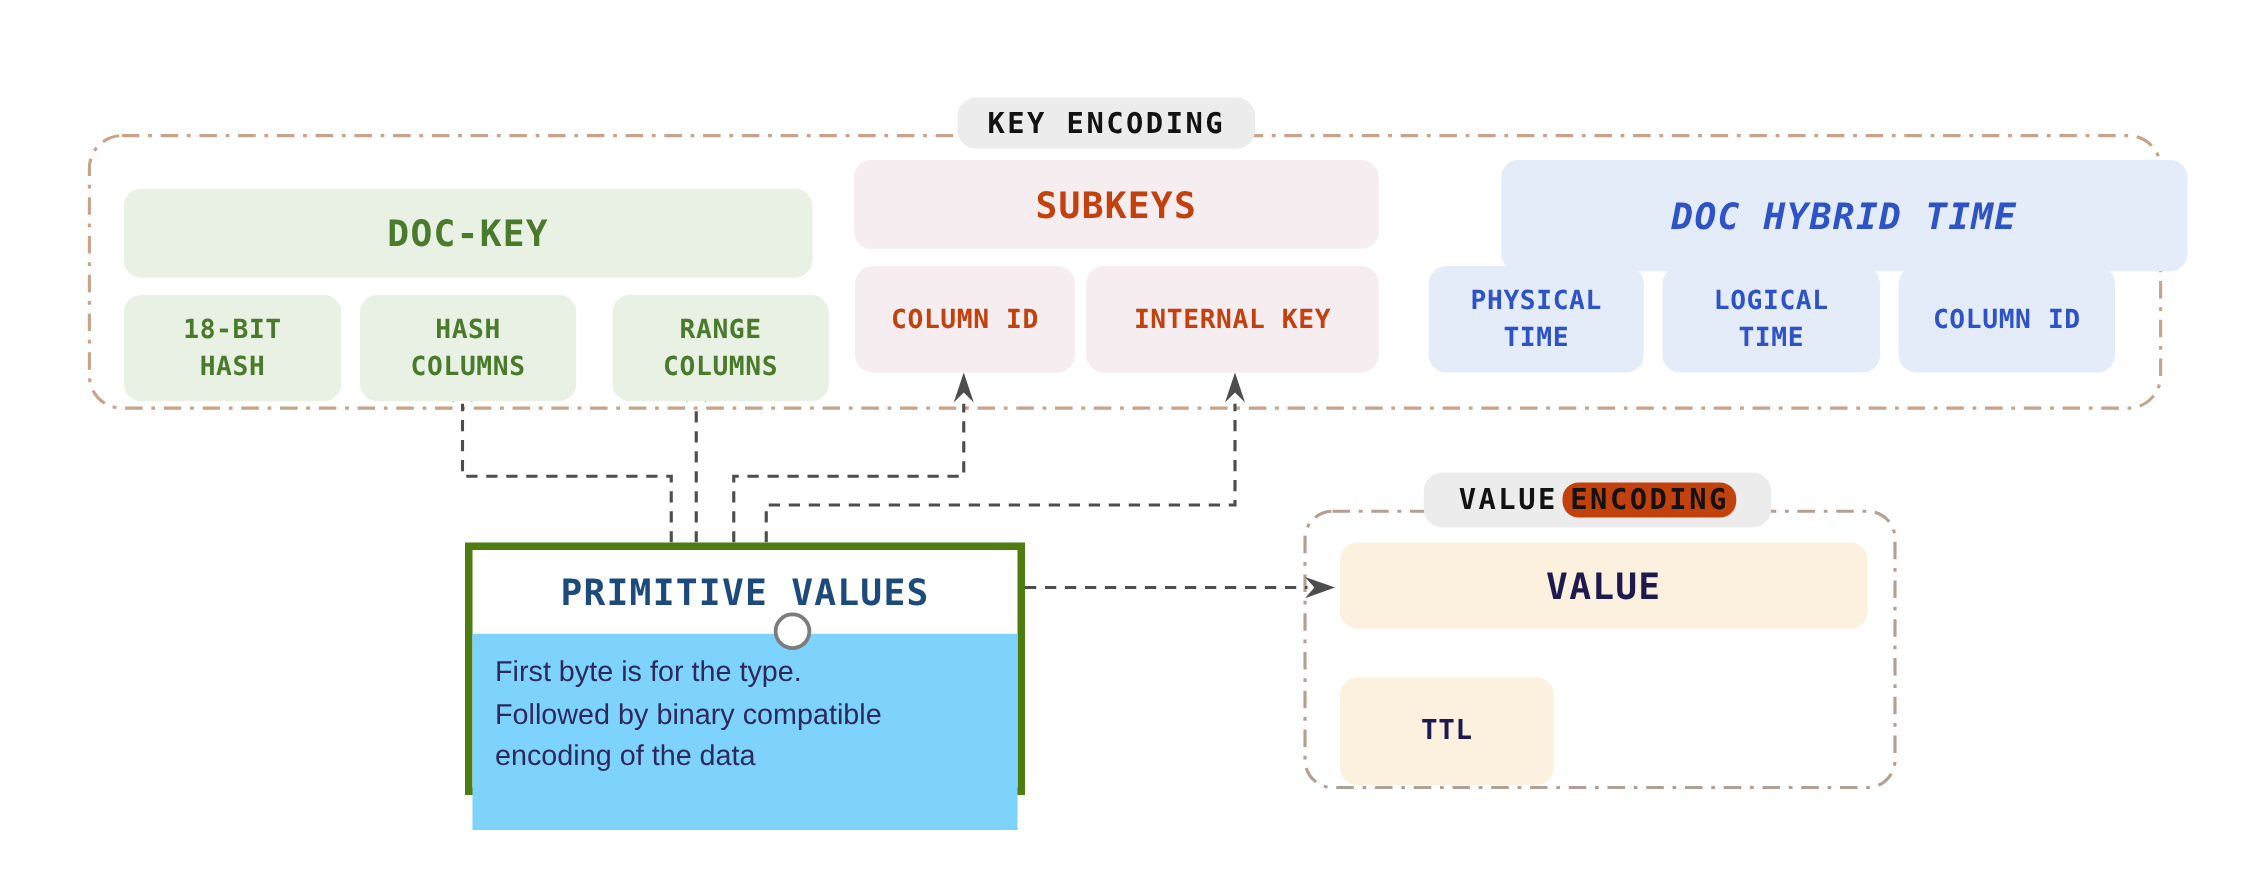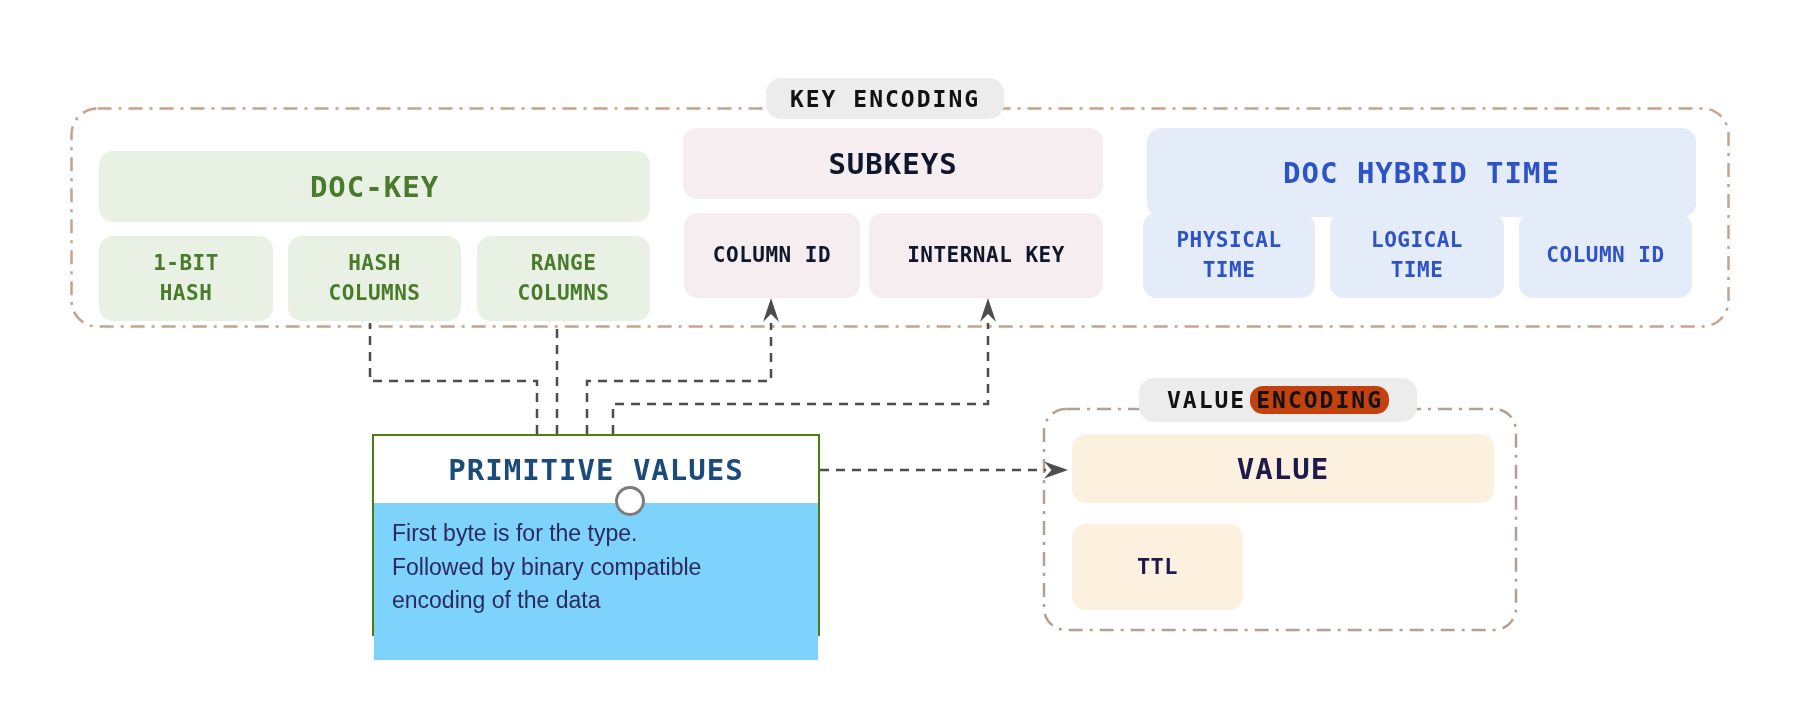--- a/index.html
+++ b/index.html
@@ -23,27 +23,27 @@
     font-size:23px;letter-spacing:2px;
     z-index:3;
   }
   .hl{background:#c2410c;padding:1px 6px;border-radius:13px;margin-left:4px;}
 
   
   .hdr{border-radius:14px;font-size:29px;letter-spacing:1px;z-index:2;}
   .sub{border-radius:14px;font-size:21px;letter-spacing:0.5px;line-height:1.42;z-index:2;}
 
   .green-bg{background:#e9f1e4;}   .green-tx{color:#4a7a2b;margin-top:23px;}
-  .pink-bg{background:#f5edf0;}    .pink-tx{color:#0f172a;}
+  .pink-bg{background:#f5edf0;}    .pink-tx{color:#c2410c;}
   .blue-bg{background:#e4ecfa;}    .blue-tx{color:#2d53c7;}
   .cream-bg{background:#fbf1de;}   .navy-tx{color:#1e1a4e;}
 
   
   .prim{
-    border:2px solid #4d7c0f;
+    border:6px solid #4d7c0f;
     background:#ffffff;
     z-index:2;
   }
   .prim-title{
     height:67px;
     display:flex;align-items:center;justify-content:center;
     font-weight:bold;font-size:29px;letter-spacing:1px;
     color:#1b4a7b;
   }
   .prim-note{
@@ -94,27 +94,27 @@
       <polygon points="1068,470 1044,461.5 1051.5,470 1044,478.5"></polygon>
     </g>
   </svg>
 
   <div class="abs pill flexc" style="left:766px;top:78px;width:238px;height:41px;">
     <span>KEY ENCODING</span>
   </div>
 
   <div class="abs hdr flexc lbl green-bg green-tx" style="left:99px;top:128px;width:551px;height:71px;"><span>DOC-KEY</span></div>
   <div class="abs hdr flexc lbl pink-bg pink-tx" style="left:683px;top:128px;width:420px;height:71px;"><span>SUBKEYS</span></div>
-  <div class="abs hdr flexc lbl blue-bg blue-tx" style="left:1147px;top:128px;width:549px;height:89px;"><span>DOC HYBRID TIME</span></div>
+  <div class="abs hdr flexc lbl blue-bg blue-tx" style="left:1201px;top:128px;width:549px;height:89px;font-style:italic;"><span>DOC HYBRID TIME</span></div>
 
-  <div class="abs sub flexc lbl green-bg green-tx" style="left:99px;top:213px;width:174px;height:85px;"><span>1-BIT
+  <div class="abs sub flexc lbl green-bg green-tx" style="left:99px;top:213px;width:174px;height:85px;"><span>18-BIT
 HASH</span></div>
   <div class="abs sub flexc lbl green-bg green-tx" style="left:288px;top:213px;width:173px;height:85px;"><span>HASH
 COLUMNS</span></div>
-  <div class="abs sub flexc lbl green-bg green-tx" style="left:477px;top:213px;width:173px;height:85px;"><span>RANGE
+  <div class="abs sub flexc lbl green-bg green-tx" style="left:490px;top:213px;width:173px;height:85px;"><span>RANGE
 COLUMNS</span></div>
 
   <div class="abs sub flexc lbl pink-bg pink-tx" style="left:684px;top:213px;width:176px;height:85px;"><span>COLUMN ID</span></div>
   <div class="abs sub flexc lbl pink-bg pink-tx" style="left:869px;top:213px;width:234px;height:85px;"><span>INTERNAL KEY</span></div>
 
   <div class="abs sub flexc lbl blue-bg blue-tx" style="left:1143px;top:213px;width:172px;height:85px;"><span>PHYSICAL
 TIME</span></div>
   <div class="abs sub flexc lbl blue-bg blue-tx" style="left:1330px;top:213px;width:174px;height:85px;"><span>LOGICAL
 TIME</span></div>
   <div class="abs sub flexc lbl blue-bg blue-tx" style="left:1519px;top:213px;width:173px;height:85px;"><span>COLUMN ID</span></div>
@@ -126,15 +126,15 @@
 encoding of the data</div>
     <div class="prim-port"></div>
   </div>
 
   <div class="abs pill flexc" style="left:1139px;top:378px;width:278px;height:44px;">
     <span>VALUE</span>
     <span class="hl">ENCODING</span>
   </div>
 
   <div class="abs hdr flexc lbl cream-bg navy-tx" style="left:1072px;top:434px;width:422px;height:69px;"><span>VALUE</span></div>
-  <div class="abs sub flexc lbl cream-bg navy-tx" style="left:1072px;top:524px;width:171px;height:86px;font-size:22px;"><span>TTL</span></div>
+  <div class="abs sub flexc lbl cream-bg navy-tx" style="left:1072px;top:542px;width:171px;height:86px;font-size:22px;"><span>TTL</span></div>
 
 </div>
 
 </body></html>

